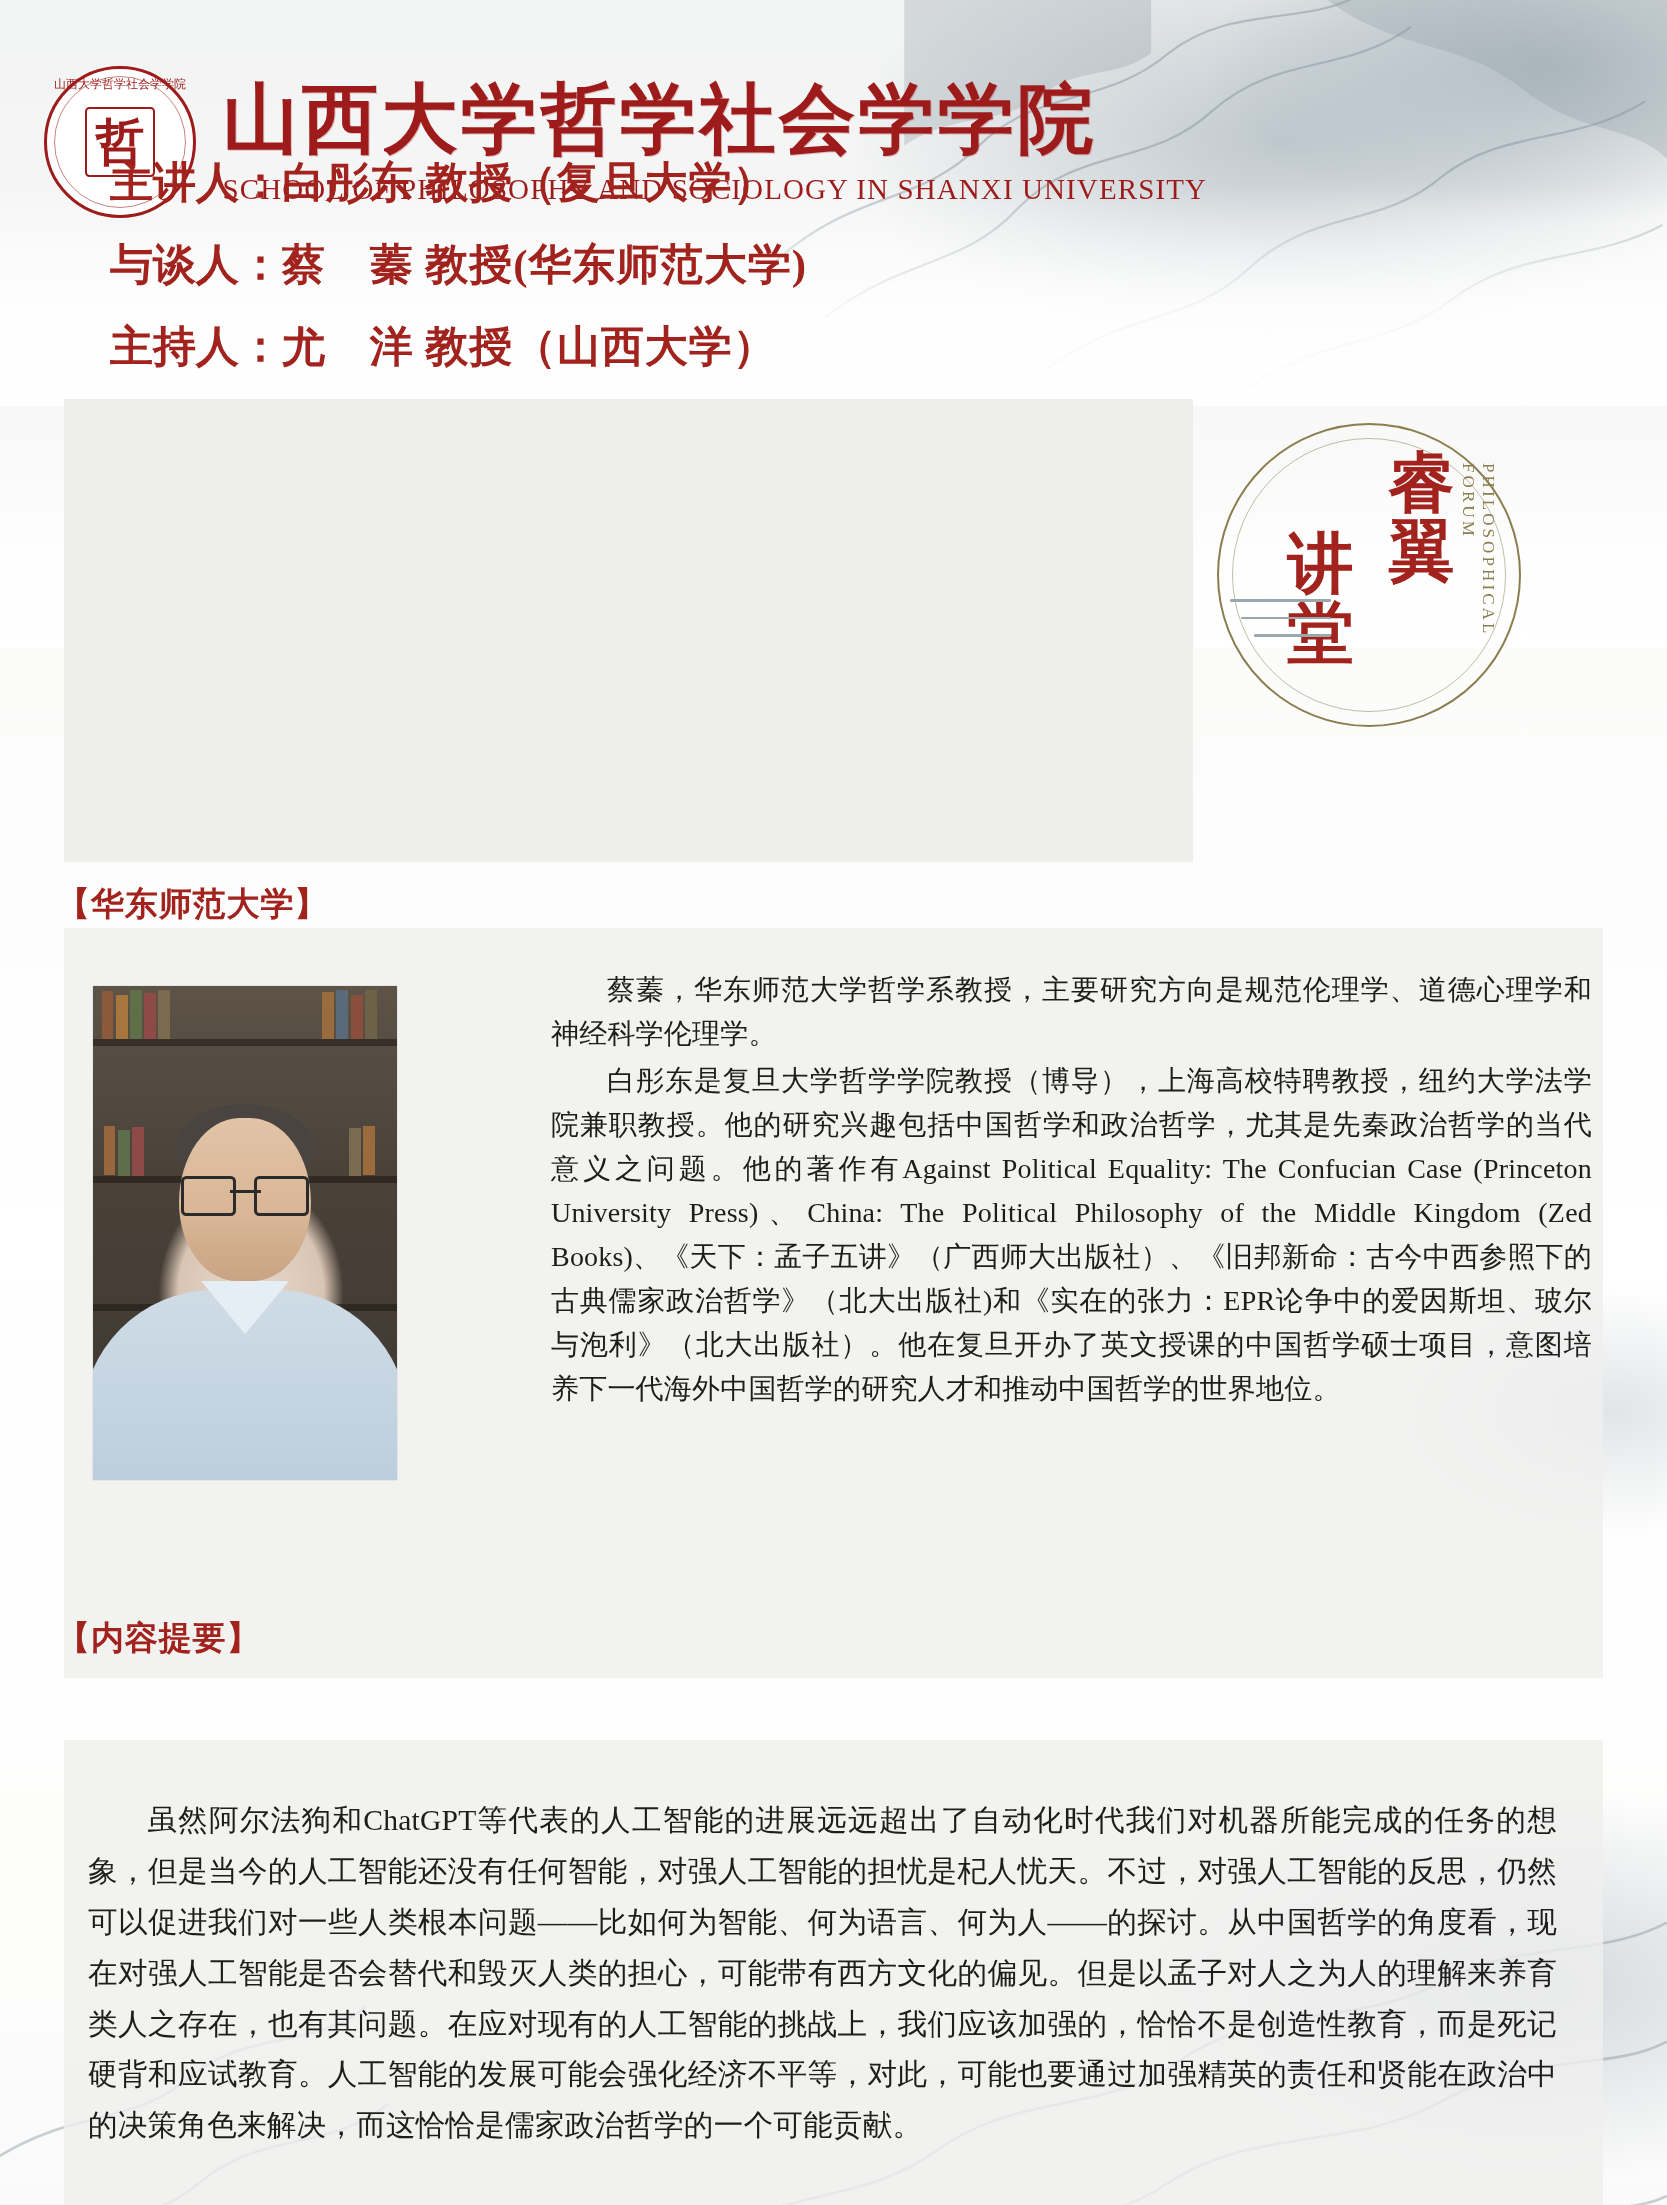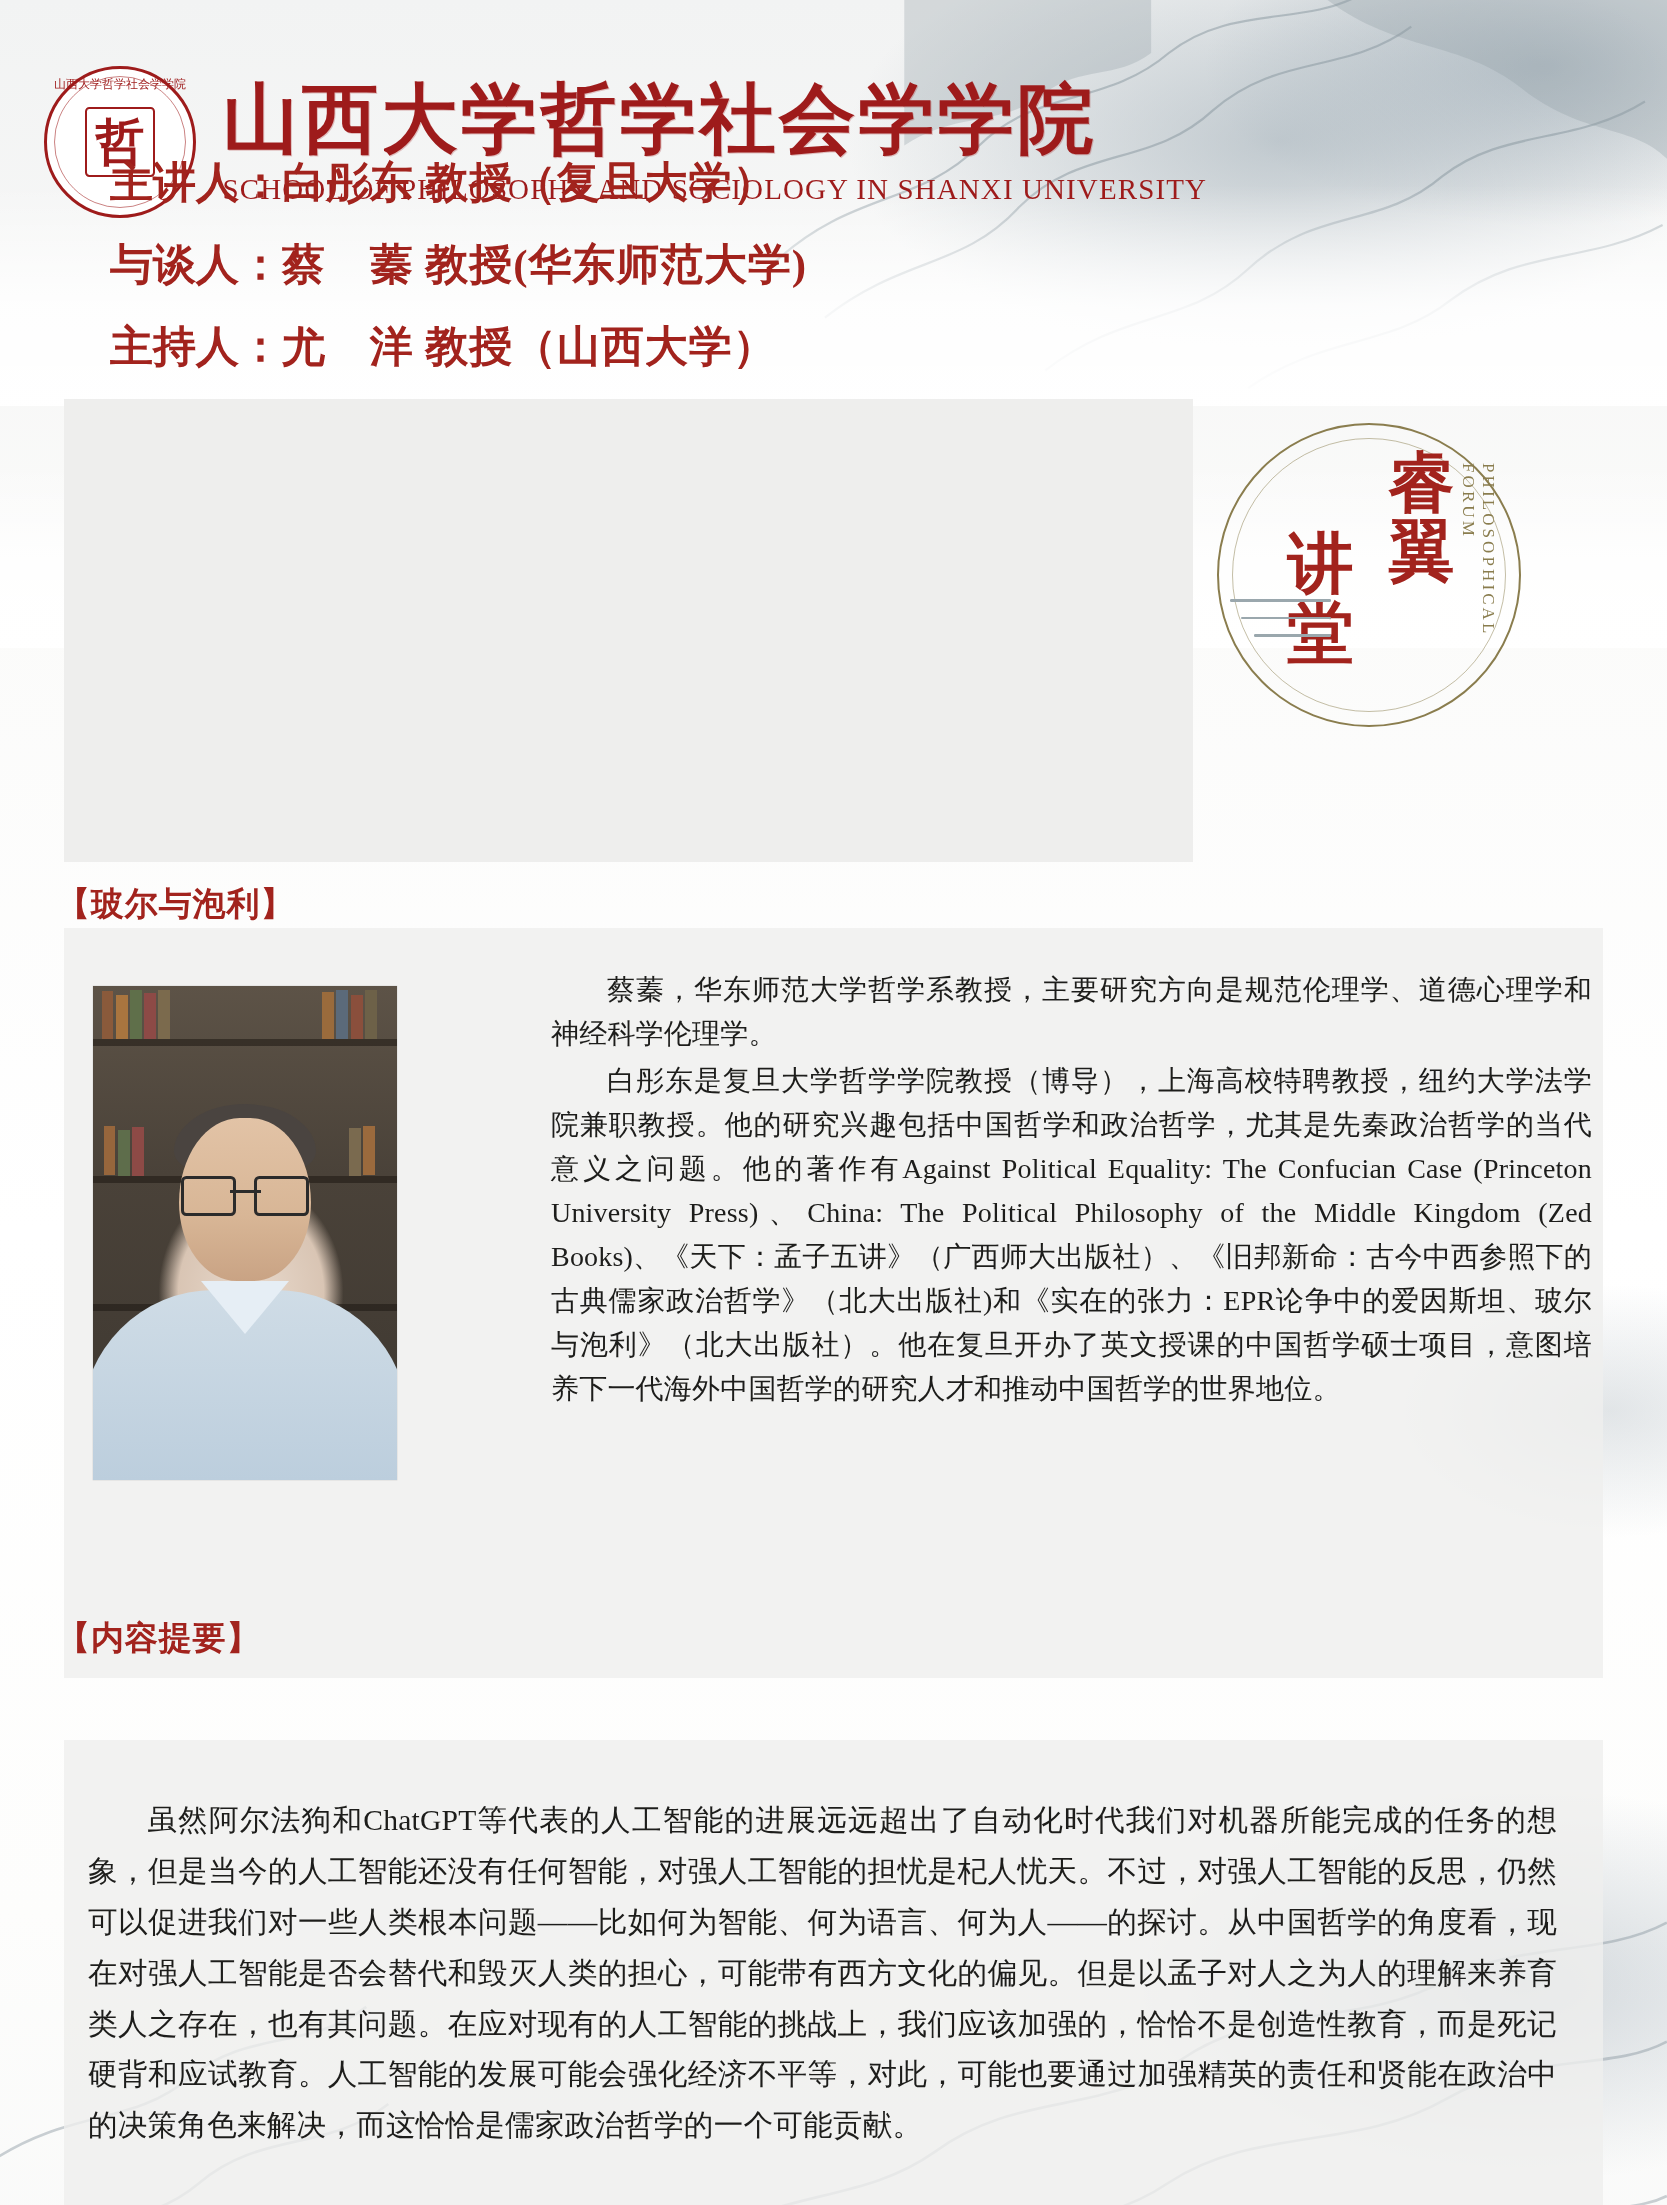--- a/index.html
+++ b/index.html
@@ -456,21 +456,21 @@
       <div>堂</div>
     </div>
     <div class="emblem-en">PHILOSOPHICAL FORUM</div>
     <div class="emblem-lines">
       <i style="left:0;   top:0;   width:101px;"></i>
       <i style="left:11px; top:17.6px; width:90px;"></i>
       <i style="left:24px; top:35px; width:77px;"></i>
     </div>
   </div>
 
-  <div class="sec-label" style="left:57px; top:882px;">【玻尔与泡利】</div>
+  <div class="sec-label" style="left:57px; top:882px;">【华东师范大学】</div>
 
   <div class="bio-panel"></div>
 
   <div class="portrait">
     <div class="shelf" style="top:53px;"></div>
     <div class="shelf" style="top:190px;"></div>
     <div class="shelf" style="top:318px;"></div>
     <div class="book" style="left:8.8px;  height:48px; top:5.3px;  background:#8a5a3b;"></div>
     <div class="book" style="left:23px;  height:44px; top:8.8px;  background:#a9753f;"></div>
     <div class="book" style="left:37px;  height:49px; top:3.5px;   background:#5f6f4a;"></div>

